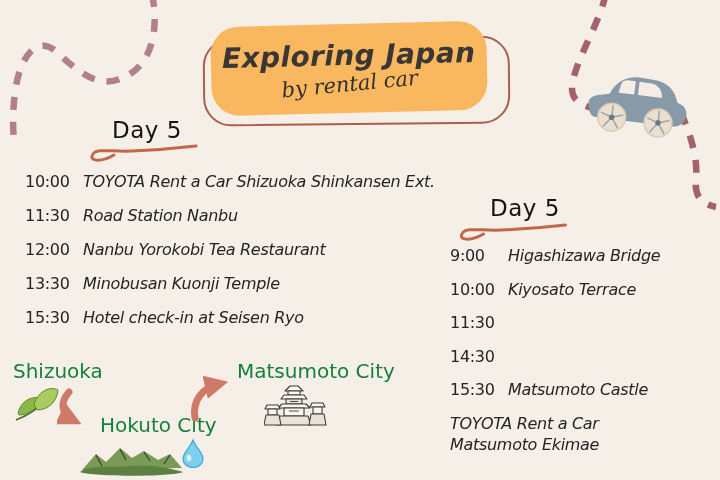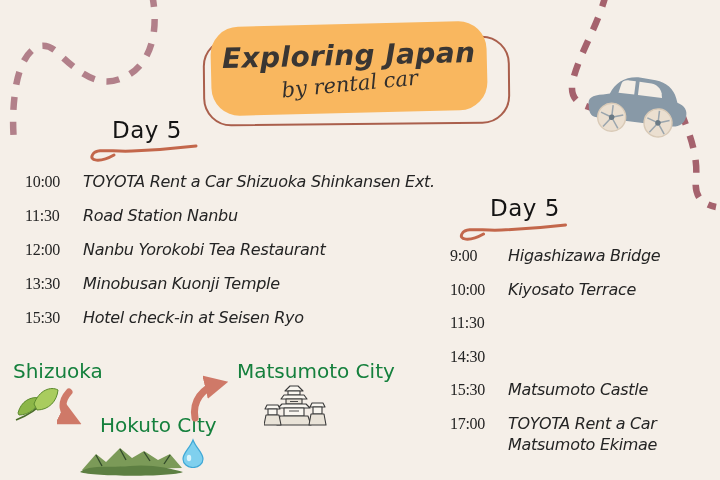--- a/index.html
+++ b/index.html
@@ -22,21 +22,21 @@
   #day2-header{left:490px;top:195px;}
   #day1-swoosh{left:84px;top:142px;}
   #day2-swoosh{left:451px;top:221px;}
 
   
   .schedule{font-size:16px;letter-spacing:-.3px;line-height:21px;}
   #day1-list{left:25px;top:171px;width:437px;}
   #day2-list{left:450px;top:245px;width:272px;}
   .row{display:flex;margin-bottom:13px;}
   #day2-list .row{margin-bottom:12.5px;}
-  .row .time{flex:none;width:58px;font-family:Liberation Serif, serif;}
+  .row .time{flex:none;width:58px;}
   .row .desc{white-space:pre-line;font-style:italic;}
 
   
   .stop-label{font-size:20px;color:#15803d;}
   #stop-shizuoka{left:13px;top:359px;}
   #stop-hokuto{left:100px;top:413px;}
   #stop-matsumoto{left:237px;top:359px;}
   #tea-leaf{left:12px;top:386px;}
   #route-arrow-1{left:57px;top:388px;}
   #mountains{left:80px;top:442px;}
@@ -139,21 +139,20 @@
         <span class="time">11:30</span>
       </div>
       <div class="row">
         <span class="time">14:30</span>
       </div>
       <div class="row">
         <span class="time">15:30</span>
         <span class="desc">Matsumoto Castle</span>
       </div>
       <div class="row">
-        <span class="time">17:00</span>
         <span class="desc">TOYOTA Rent a Car
 Matsumoto Ekimae</span>
       </div>
     </div>
 
   <div id="stop-shizuoka" class="abs stop-label">Shizuoka</div>
   <div id="stop-matsumoto" class="abs stop-label">Matsumoto City</div>
   <div id="stop-hokuto" class="abs stop-label">Hokuto City</div>
 
   <svg id="tea-leaf" class="abs" width="48" height="38" viewBox="0 0 48 38">

